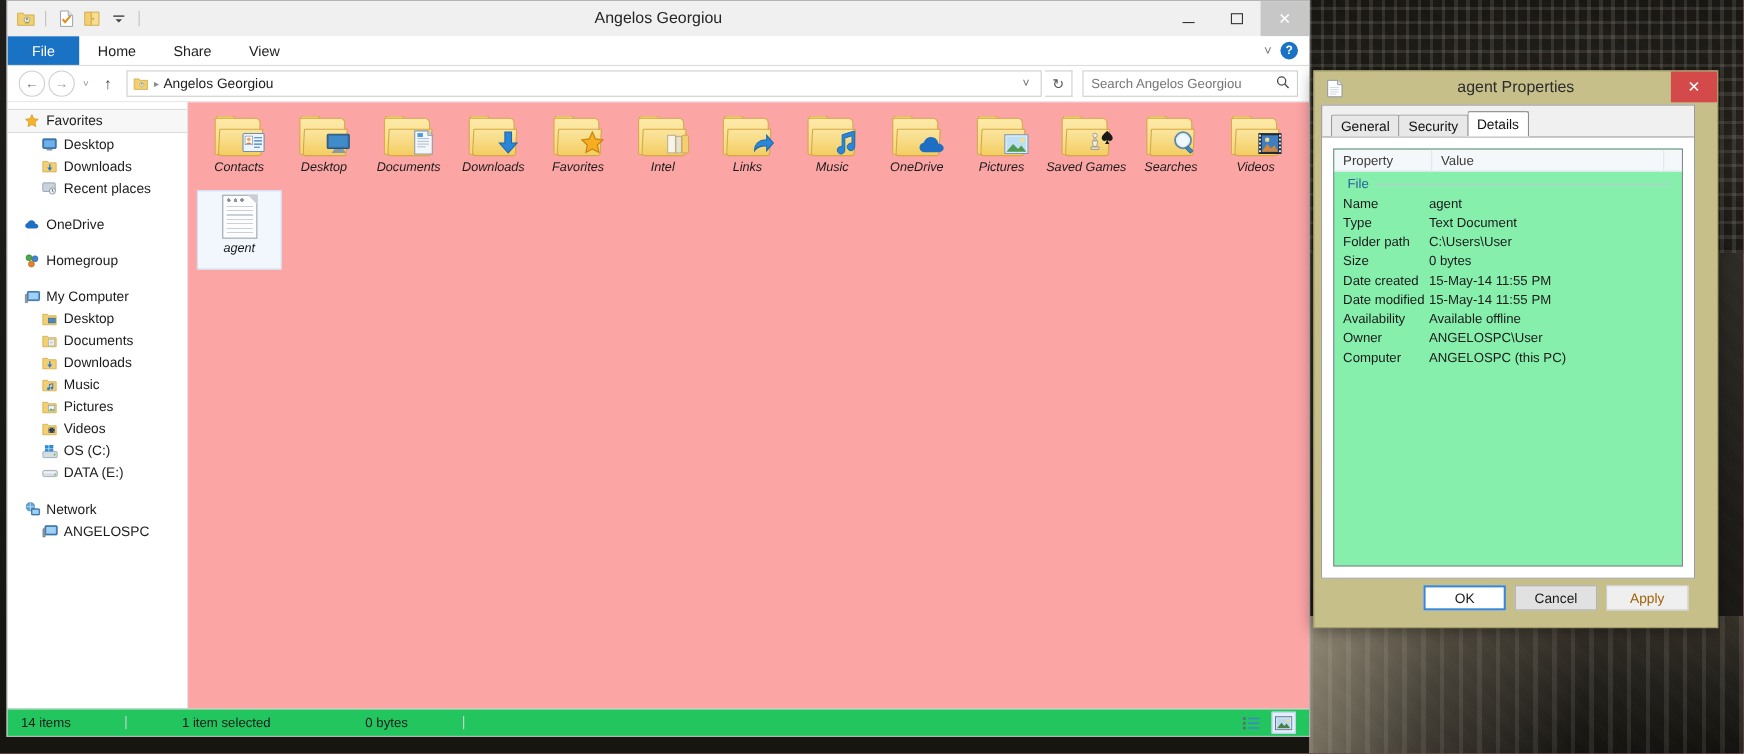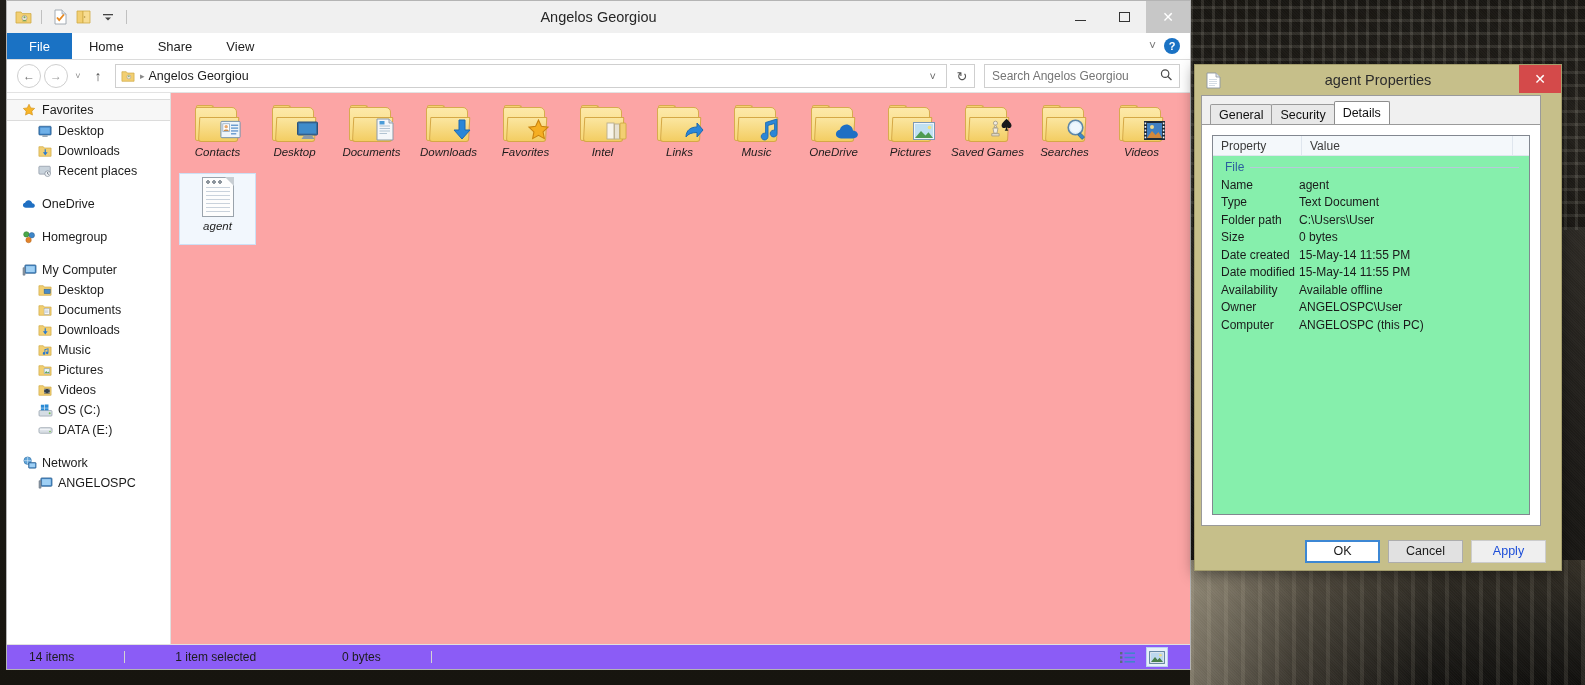--- a/index.html
+++ b/index.html
@@ -411,24 +411,24 @@
     left: 3px; right: 3px; top: 9px; bottom: 3px;
     background: repeating-linear-gradient(180deg, #c9d2dc 0 1px, transparent 1px 4px);
   }
 
   
   .statusbar {
     height: 24px;
     border-top: 1px solid #e0e0e0;
     display: flex;
     align-items: center;
-    padding: 0 22px;
+    padding: 0 12px;
     font-size: 12px;
     color: #1c1c1c;
-    background: #8b5cf6;
+    background: #22c55e;
     flex: none;
     gap: 40px;
   }
   .status-sep {
     width: 1px; height: 12px;
     background: #d3d3d3;
     margin: 0 10px;
   }
   .view-btns {
     margin-left: auto;
@@ -567,42 +567,41 @@
   .prop-val { flex: 1; }
   .remove-link {
     margin-top: 8px;
     font-size: 12px;
     color: #1155cc;
     text-decoration: underline;
   }
   .dlg-buttons {
     height: 38px;
     display: flex;
-    align-items: center;
     justify-content: flex-end;
     gap: 8px;
-    padding-right: 15px;
+    padding-right: 26px;
     flex: none;
     margin-left: 36px;
   }
   .dlgbtn {
     width: 75px; height: 23px;
     font-size: 12.5px;
     display: flex; align-items: center; justify-content: center;
     border: 1px solid #adadad;
     background: #e1e1e1;
     color: #1a1a1a;
     box-sizing: border-box;
   }
   .dlgbtn.default {
     background: #ffffff;
     border: 2px solid #3c87d4;
   }
   .dlgbtn.disabled {
-    color: #1d4ed8;
+    color: #a16207;
     background: #efefef;
     border-color: #cccccc;
   }
 </style>
 </head>
 <body>
 
 <div id="desktop">
   <div id="wallpaper-left-strip"></div>
   <div id="wallpaper-buildings"></div>

